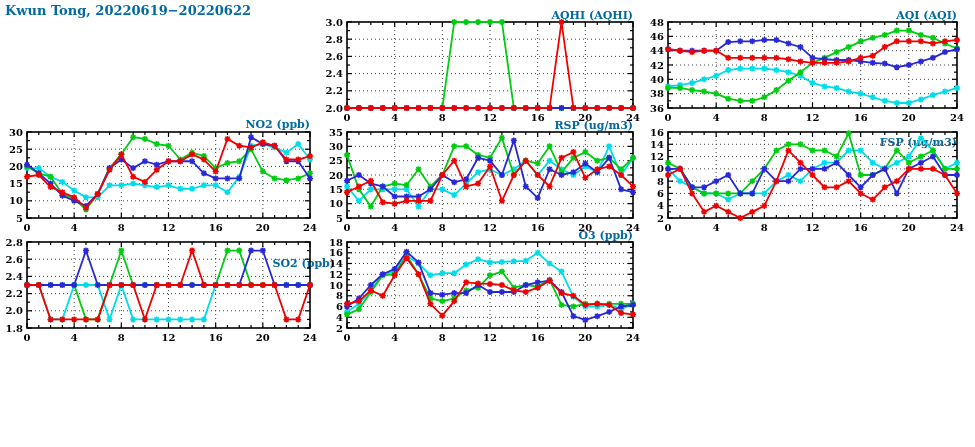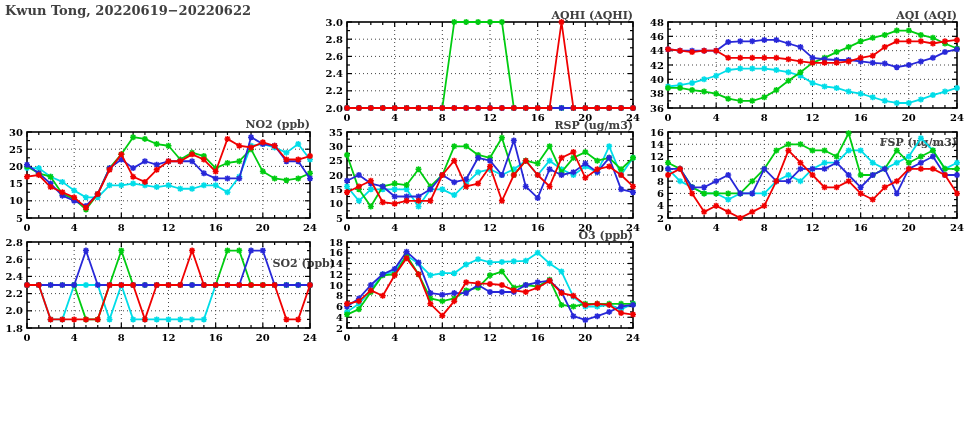--- a/index.html
+++ b/index.html
@@ -1,17 +1,17 @@
 <!DOCTYPE html>
 <html><head>
 <meta charset="utf-8">
 <style>
   html,body{margin:0;padding:0;background:#ffffff;}
   .page{position:relative;width:975px;height:447px;background:#ffffff;overflow:hidden;
-        font-family:"DejaVu Serif", serif;color:#404040;}
+        font-family:"DejaVu Serif", serif;color:#0369a1;}
   .page-title{position:absolute;left:5px;top:3px;font-size:13px;font-weight:bold;letter-spacing:0px;}
   .chart-title{position:absolute;font-size:11px;font-weight:bold;white-space:nowrap;text-align:center;}
   .chart-svg{position:absolute;}
   svg text{font-family:"DejaVu Serif", serif;font-weight:bold;fill:#000;}
 </style>
 </head>
 <body>
 
 <div class="page">
   <div class="page-title">Kwun Tong, 20220619−20220622</div>

